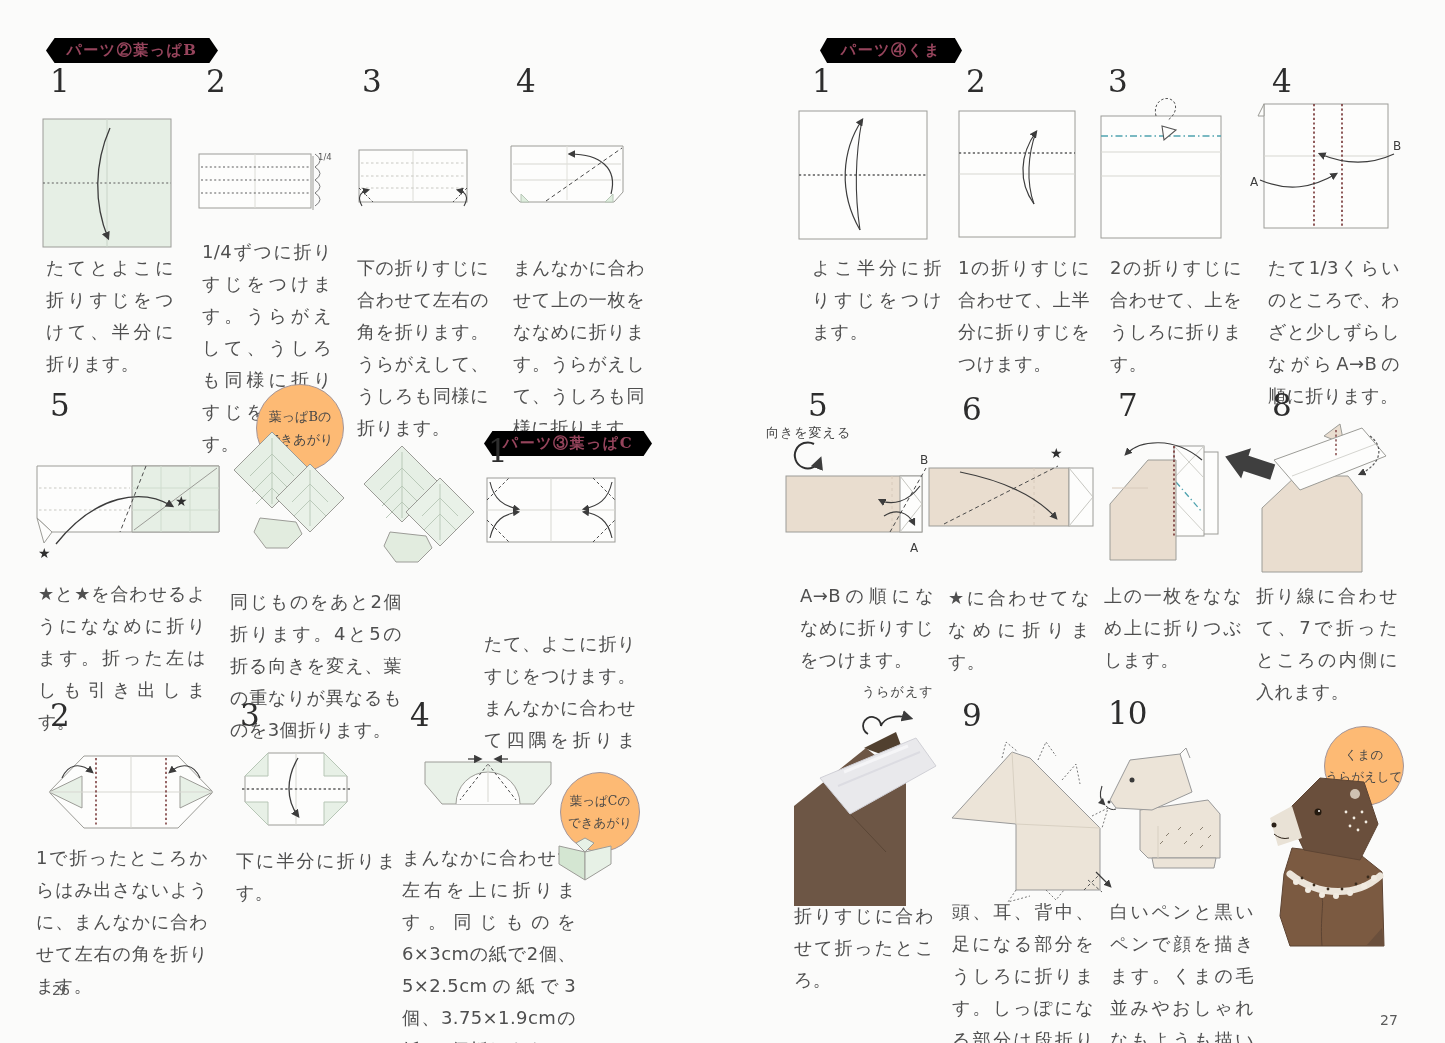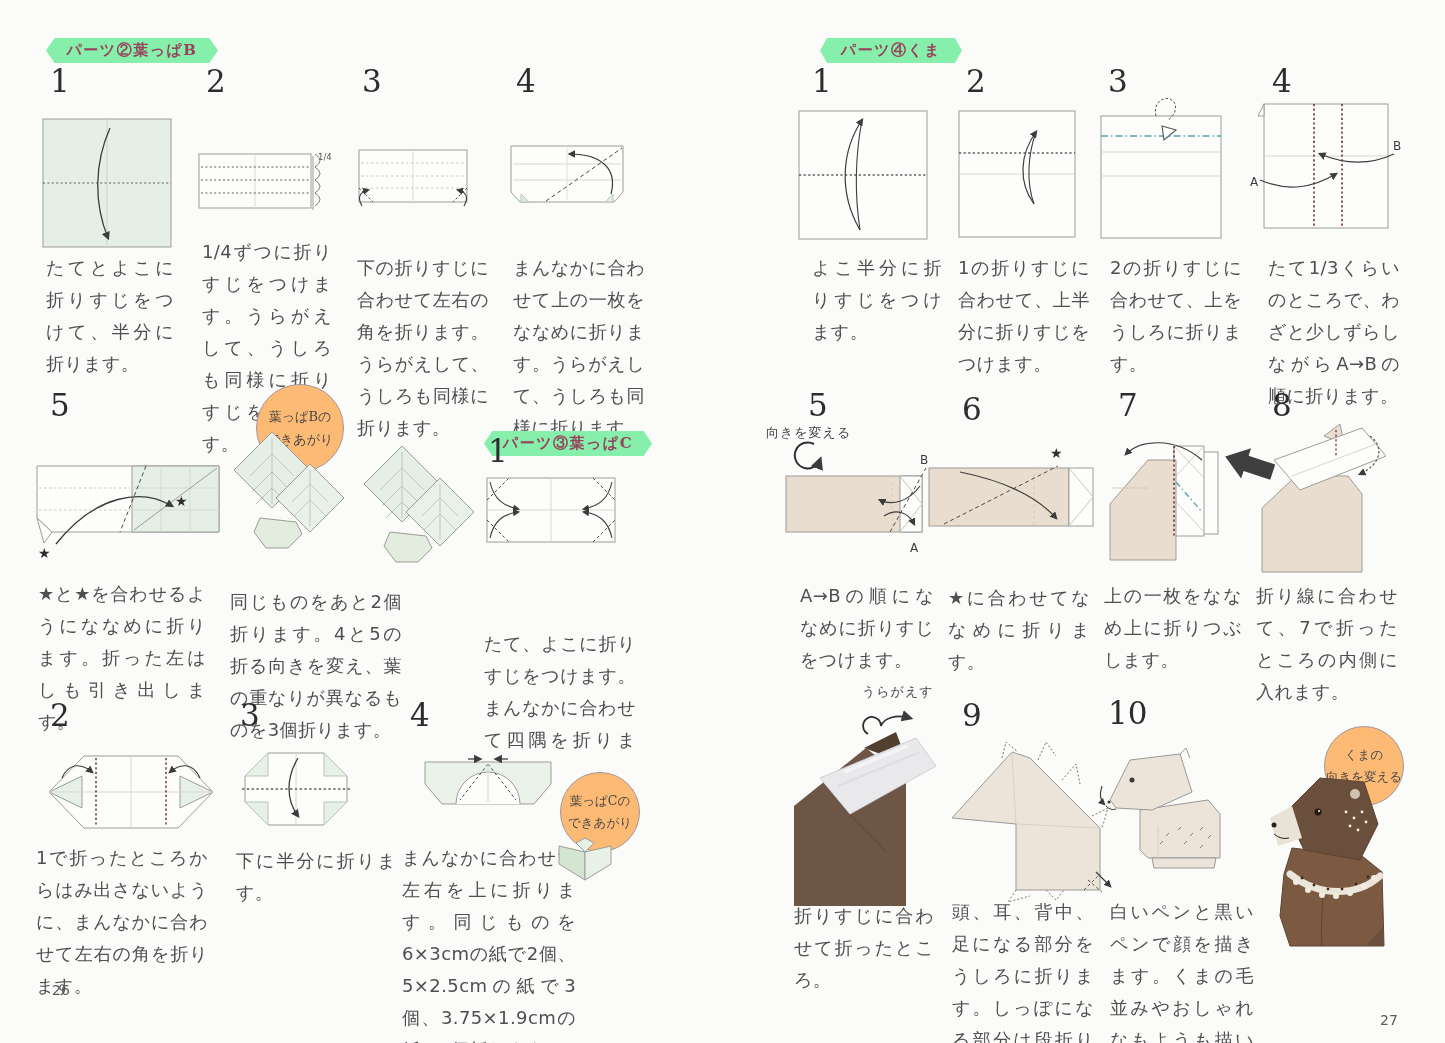--- a/index.html
+++ b/index.html
@@ -1,19 +1,19 @@
 <!DOCTYPE html>
 <html><head>
 <meta charset="utf-8">
 <style>
   html,body{margin:0;padding:0;}
   body{width:1445px;height:1043px;background:#fbfbfa;position:relative;overflow:hidden;
        font-family:"DejaVu Sans",sans-serif;color:#4c4c4c;}
   .abs{position:absolute;}
-  .banner{background:#86efac;color:#96445c;font-family:"DejaVu Serif",serif;font-weight:bold;
+  .banner{background:#000000;color:#96445c;font-family:"DejaVu Serif",serif;font-weight:bold;
           font-size:15px;letter-spacing:1.5px;text-align:center;line-height:25px;height:25px;
           clip-path:polygon(5% 0,95% 0,100% 50%,95% 100%,5% 100%,0 50%);}
   .num{font-family:"DejaVu Serif",serif;font-size:31px;color:#2d2d2d;line-height:1;}
   .stept{font-size:18px;line-height:1.78;letter-spacing:.4px;color:#4f4f4f;text-align:justify;}
   .circle{border:1px solid #a39599;border-radius:50%;display:flex;align-items:center;justify-content:center;
           text-align:center;font-family:"DejaVu Serif",serif;font-size:13px;line-height:1.8;color:#474747;
           white-space:pre-line;background:#fdba74;}
   .note{font-size:13px;color:#454545;letter-spacing:1px;}
   .pgnum{font-size:14px;color:#5a5a5a;}
   svg{display:block;overflow:visible;}
@@ -337,21 +337,21 @@
   <path d="M84,14 l6,-6 l4,10" fill="none" stroke="#999"></path>
   <circle cx="36" cy="40" r="2.5" fill="#3a3a3a"></circle>
   <circle cx="13" cy="62" r="1.5" fill="#3a3a3a"></circle>
   <path d="M10,66 q5,5 10,3" fill="none" stroke="#3a3a3a"></path>
   <path d="M70,96 l3,-3 M82,90 l3,-3 M94,96 l3,-3 M104,90 l3,-3 M112,98 l3,-3 M64,104 l3,-3 M88,104 l3,-3 M104,108 l3,-3" stroke="#8a8070" fill="none"></path>
   <path d="M6,46 Q2,58 8,64" fill="none" stroke="#3c3c3c" stroke-width="1.1" marker-end="url(#ah)"></path>
 </svg>
 <div class="abs stept" style="left:1110px;top:896px;width:144px;">白いペンと黒いペンで顔を描きます。くまの毛並みやおしゃれなもようも描いてみましょう。</div>
 
 <div class="abs circle" style="left:1324px;top:726px;width:78px;height:78px;font-size:12.5px;">くまの
-向きを変える</div>
+うらがえして</div>
 
 <svg class="abs" style="left:1262px;top:768px;" width="150" height="188">
   <polygon points="30,80 100,88 120,104 122,178 28,178 18,148 22,106" fill="#7b5a41" stroke="#5d4433"></polygon>
   <polygon points="24,44 58,10 102,14 116,56 98,92 42,82" fill="#6a4f3c" stroke="#5d4433"></polygon>
   <circle cx="93" cy="26" r="5" fill="#cfc2b2"></circle>
   <polygon points="8,50 30,38 40,70 16,78" fill="#e9e2d6"></polygon>
   <circle cx="12" cy="57" r="2.5" fill="#2b2118"></circle>
   <path d="M12,66 q7,6 15,4" fill="none" stroke="#2b2118"></path>
   <circle cx="56" cy="44" r="3.5" fill="#241a10"></circle>
   <circle cx="57" cy="43" r="1" fill="#fff"></circle>

